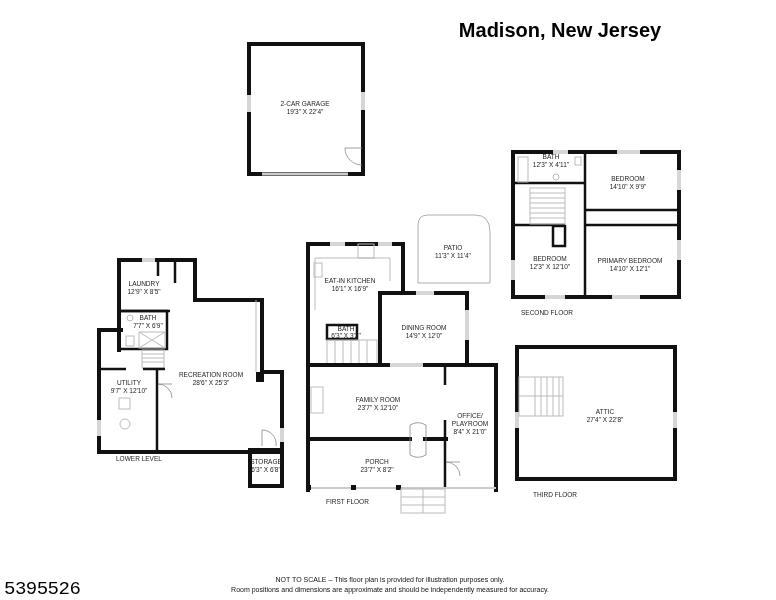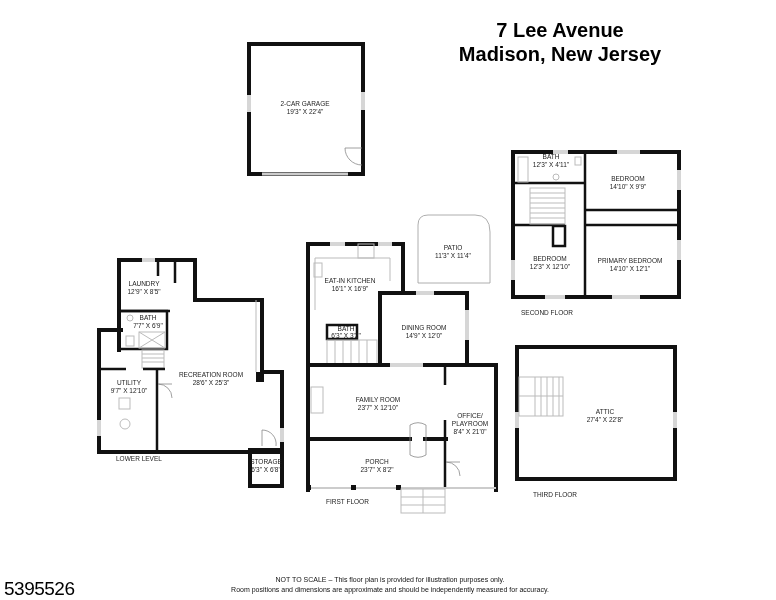--- a/index.html
+++ b/index.html
@@ -7,28 +7,27 @@
     .title-block { position: absolute; left: 440px; top: 18px; width: 240px; text-align: center; font-weight: bold; }
     .title-line { display: block; font-size: 20px; line-height: 24px; }
     svg#plan { position: absolute; left: 0; top: 0; }
     .wall { stroke: #111; stroke-width: 4; fill: none; stroke-linecap: square; }
     .wall-thin { stroke: #111; stroke-width: 2.5; fill: none; }
     .inner { stroke: #bbb; stroke-width: 1; fill: none; }
     .win { stroke: #d6d6d6; stroke-width: 4; }
     .door { stroke: #888; stroke-width: 0.8; fill: none; }
     .room-label { font-family: "Liberation Sans", sans-serif; font-size: 6.5px; fill: #222; text-anchor: middle; }
     .floor-label { font-family: "Liberation Sans", sans-serif; font-size: 6.5px; fill: #222; }
-    .mls { position: absolute; left: 4px; top: 578px; font-size: 19px; font-family: Liberation Sans, sans-serif; letter-spacing: -0.5px; text-align: right; }
+    .mls { position: absolute; left: 4px; top: 578px; font-size: 19px; font-family: Liberation Mono, monospace; letter-spacing: -0.5px; text-align: right; }
     .disclaimer { position: absolute; left: 210px; top: 575px; width: 360px; text-align: center; font-size: 7px; line-height: 10px; color: #111; }
   </style>
 </head>
 <body>
 
 <div class="title-block">
-  <span class="title-line">7 Lee Avenue</span>
   <span class="title-line">Madison, New Jersey</span>
 </div>
 
 <svg id="plan" width="776" height="600" viewBox="0 0 776 600">
 
   <g>
     <rect x="249" y="44" width="114" height="130" class="wall"></rect>
     <line x1="249" y1="95" x2="249" y2="112" class="win"></line>
     <line x1="363" y1="92" x2="363" y2="110" class="win"></line>
     <line x1="262" y1="174" x2="348" y2="174" stroke="#ccc" stroke-width="3"></line>

